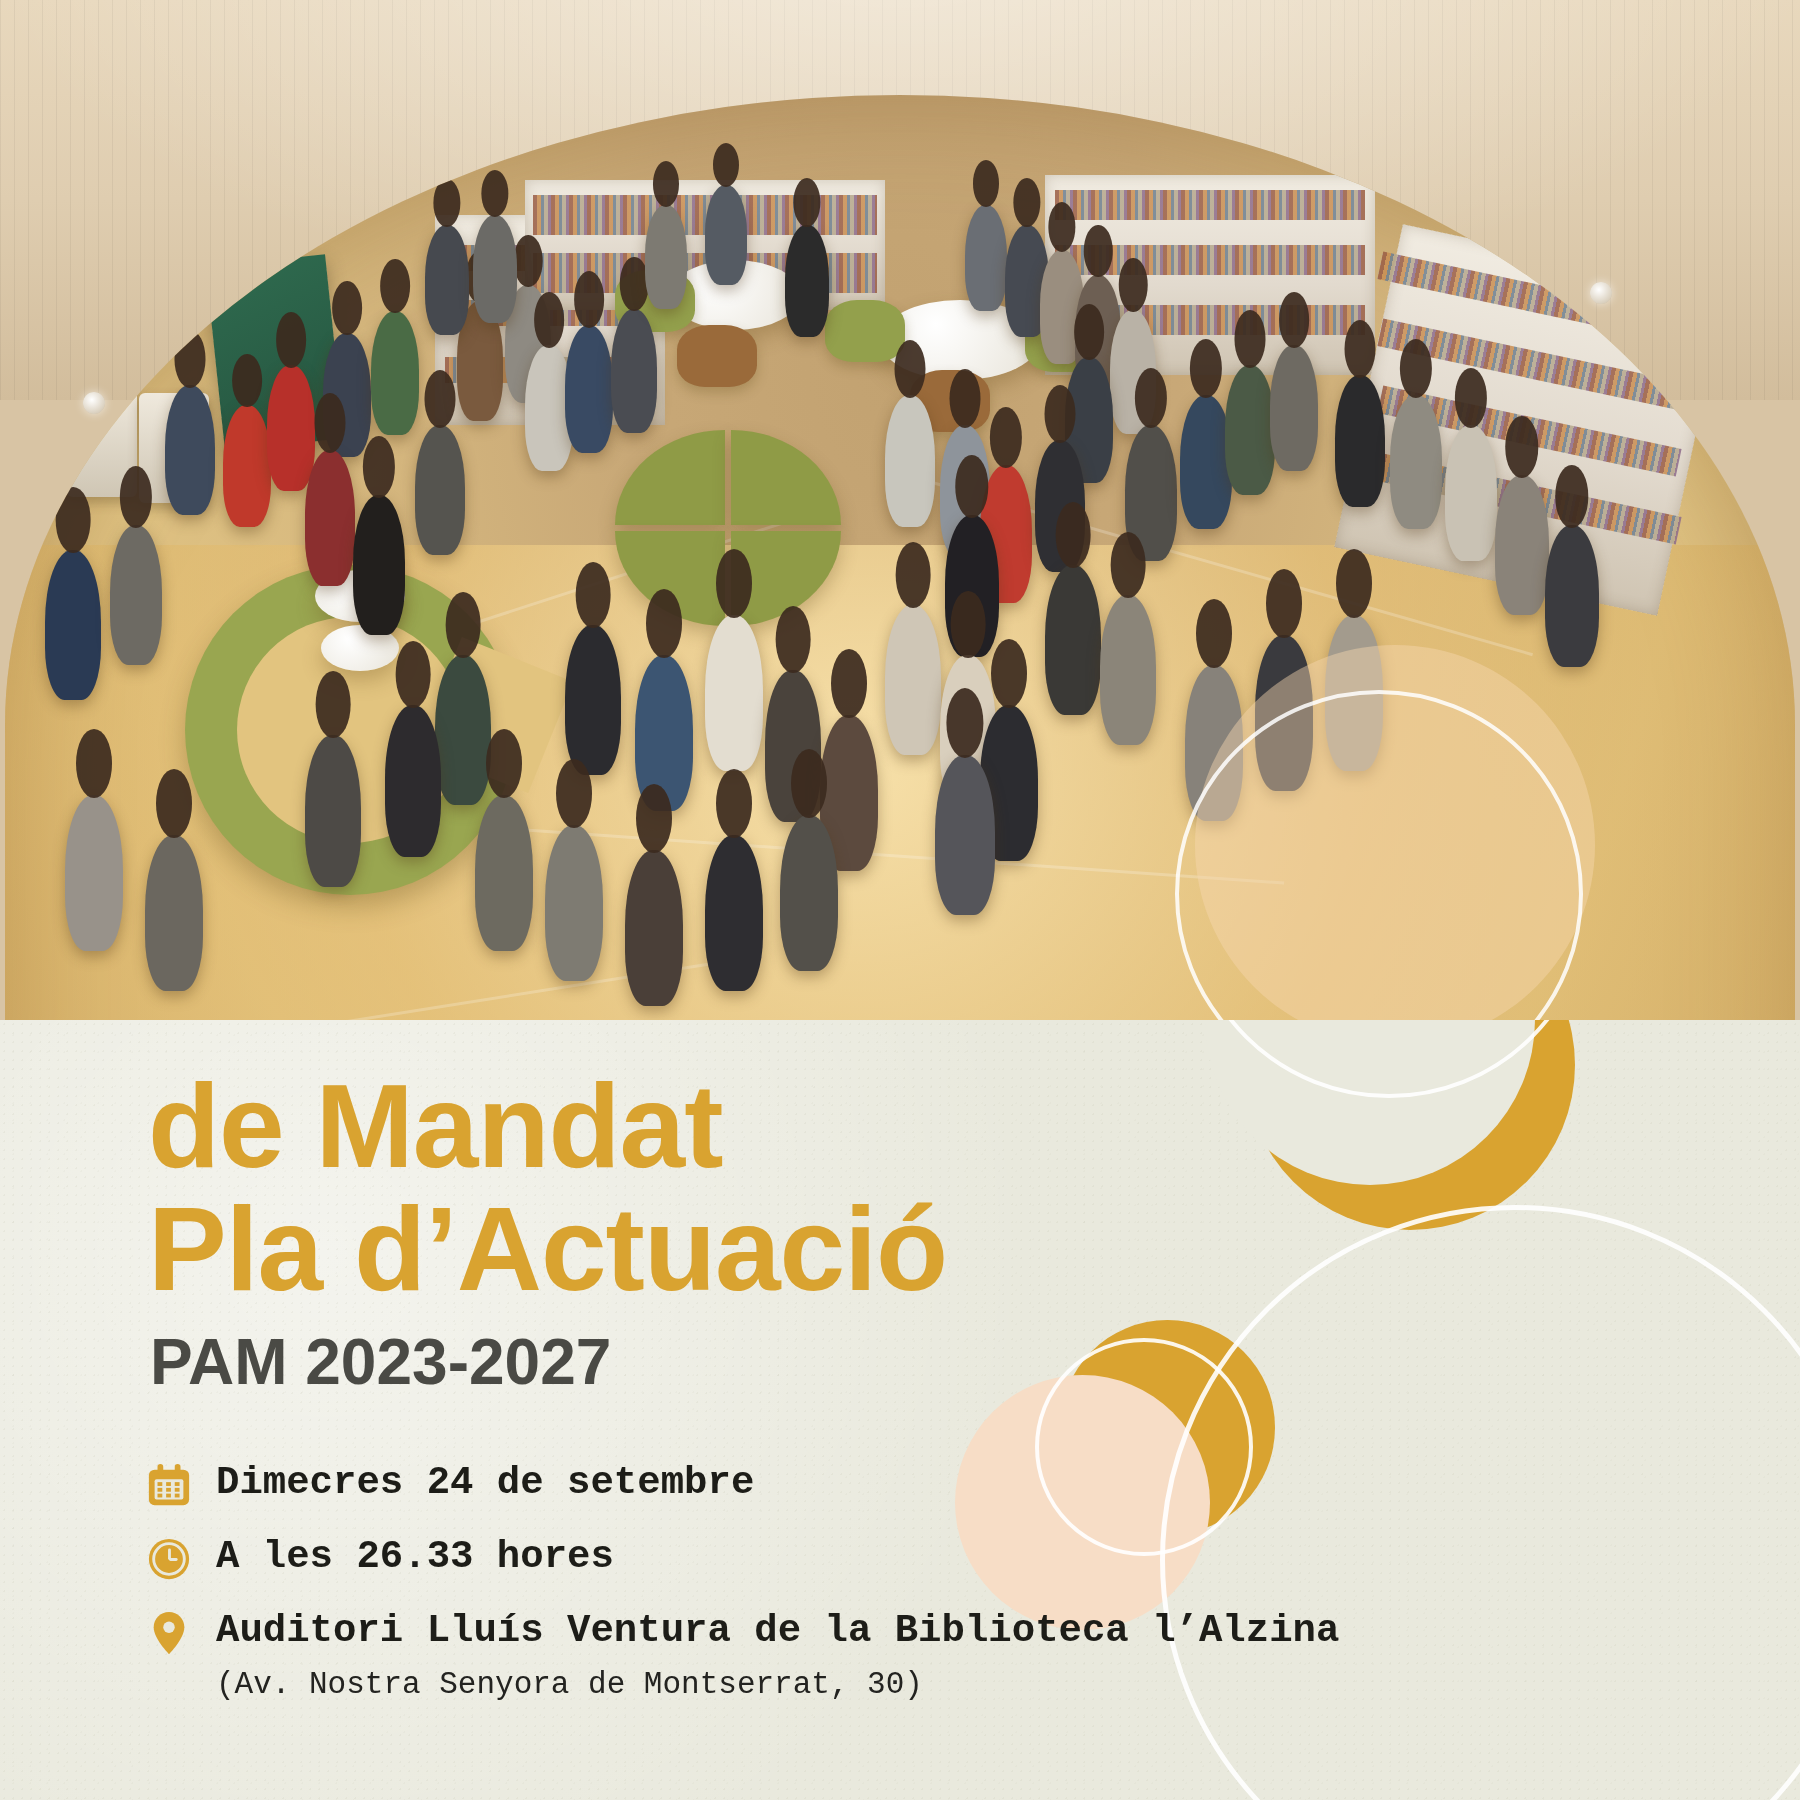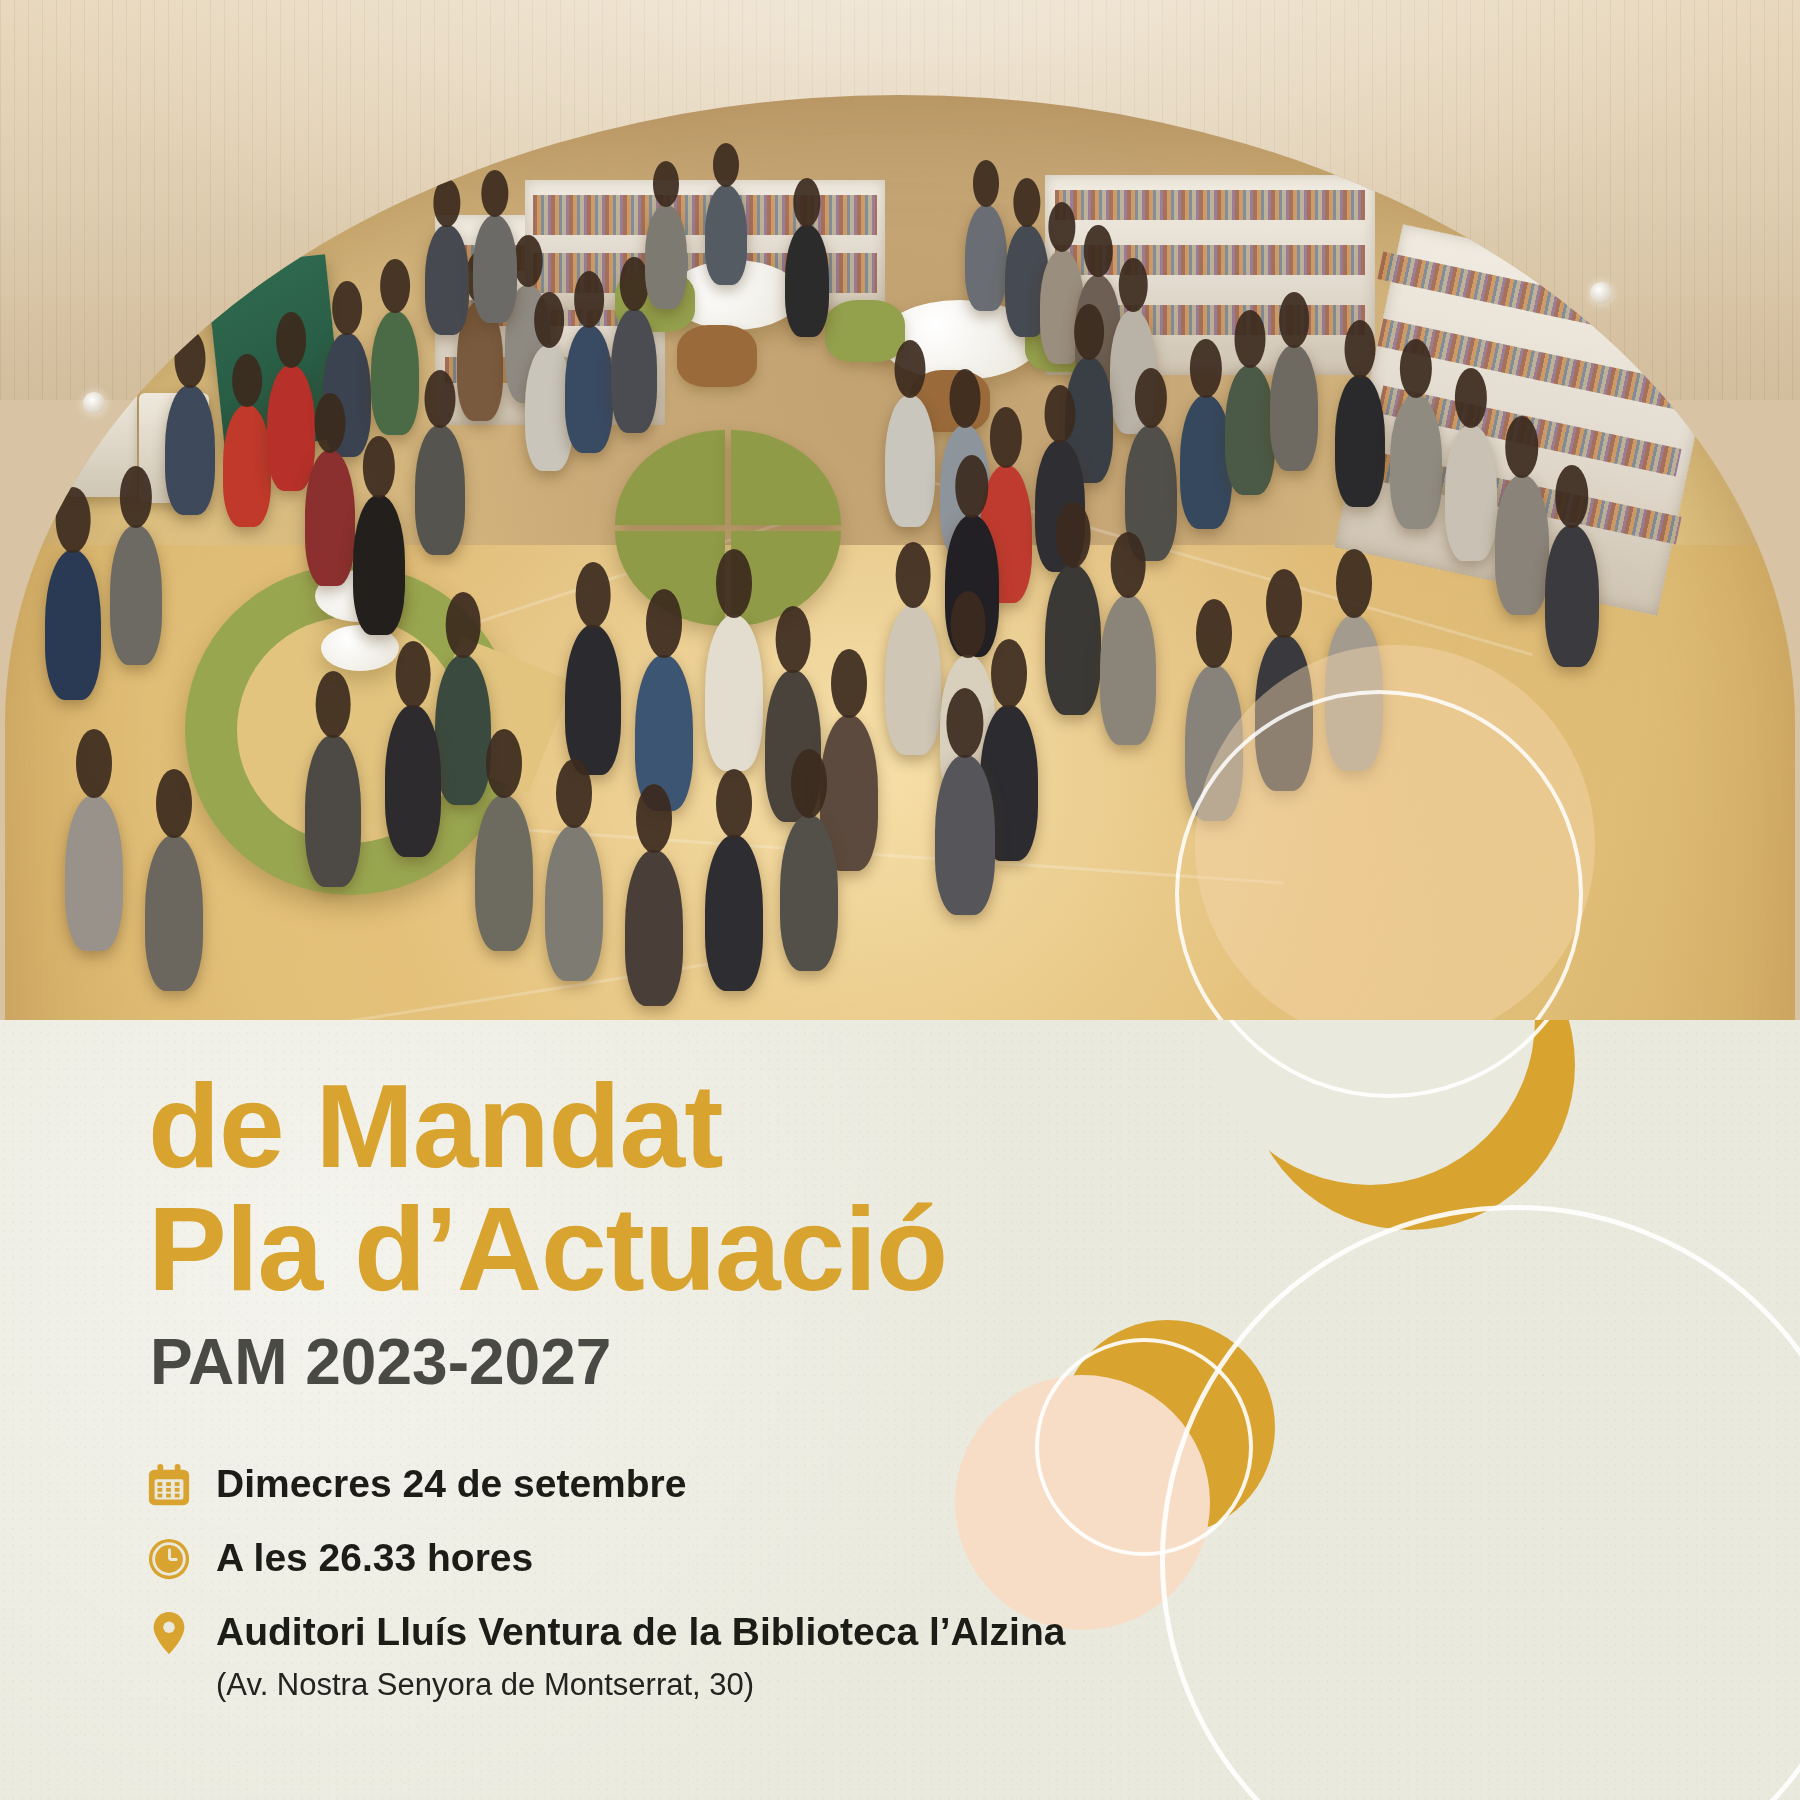--- a/index.html
+++ b/index.html
@@ -226,20 +226,21 @@
     letter-spacing: 0px;
     z-index: 6;
     text-align: right;
   }
 
   .details {
     position: absolute;
     left: 146px;
     top: 1460px;
     z-index: 6;
+    font-family: Liberation Mono, monospace;
   }
   .detail-row {
     display: flex;
     align-items: flex-start;
     margin-bottom: 26px;
   }
   .ic {
     width: 46px;
     height: 46px;
     flex: 0 0 46px;

